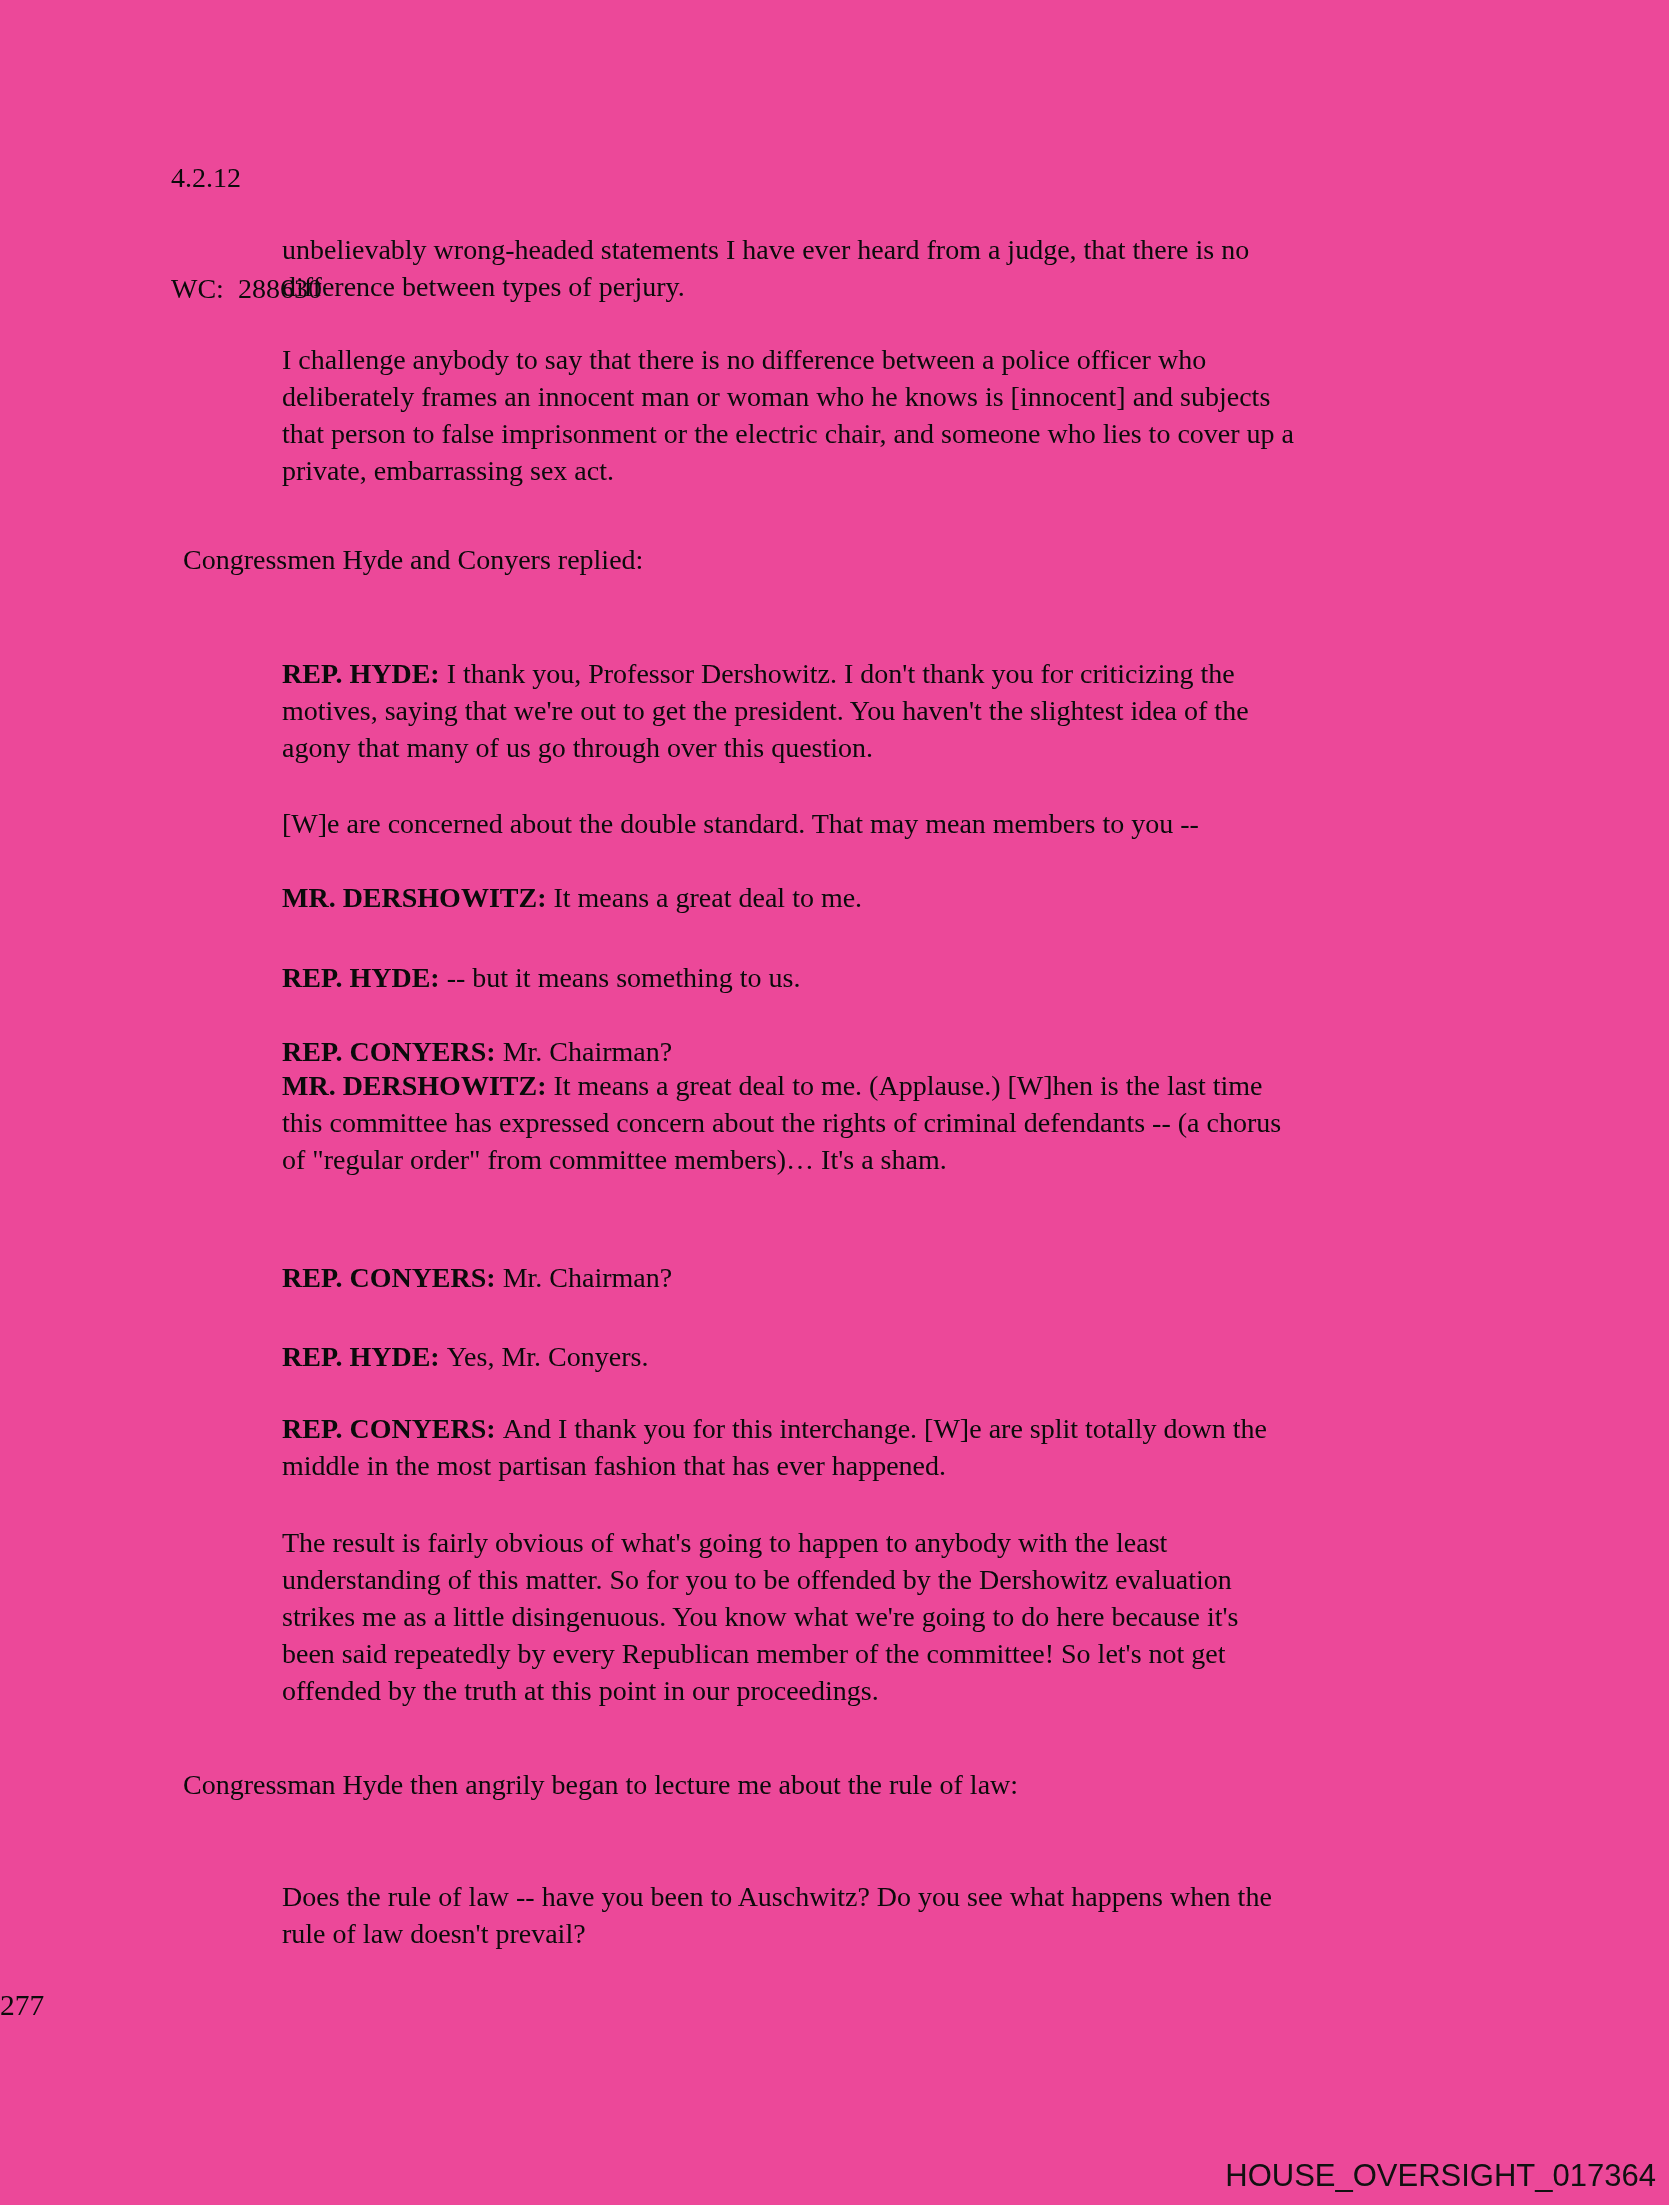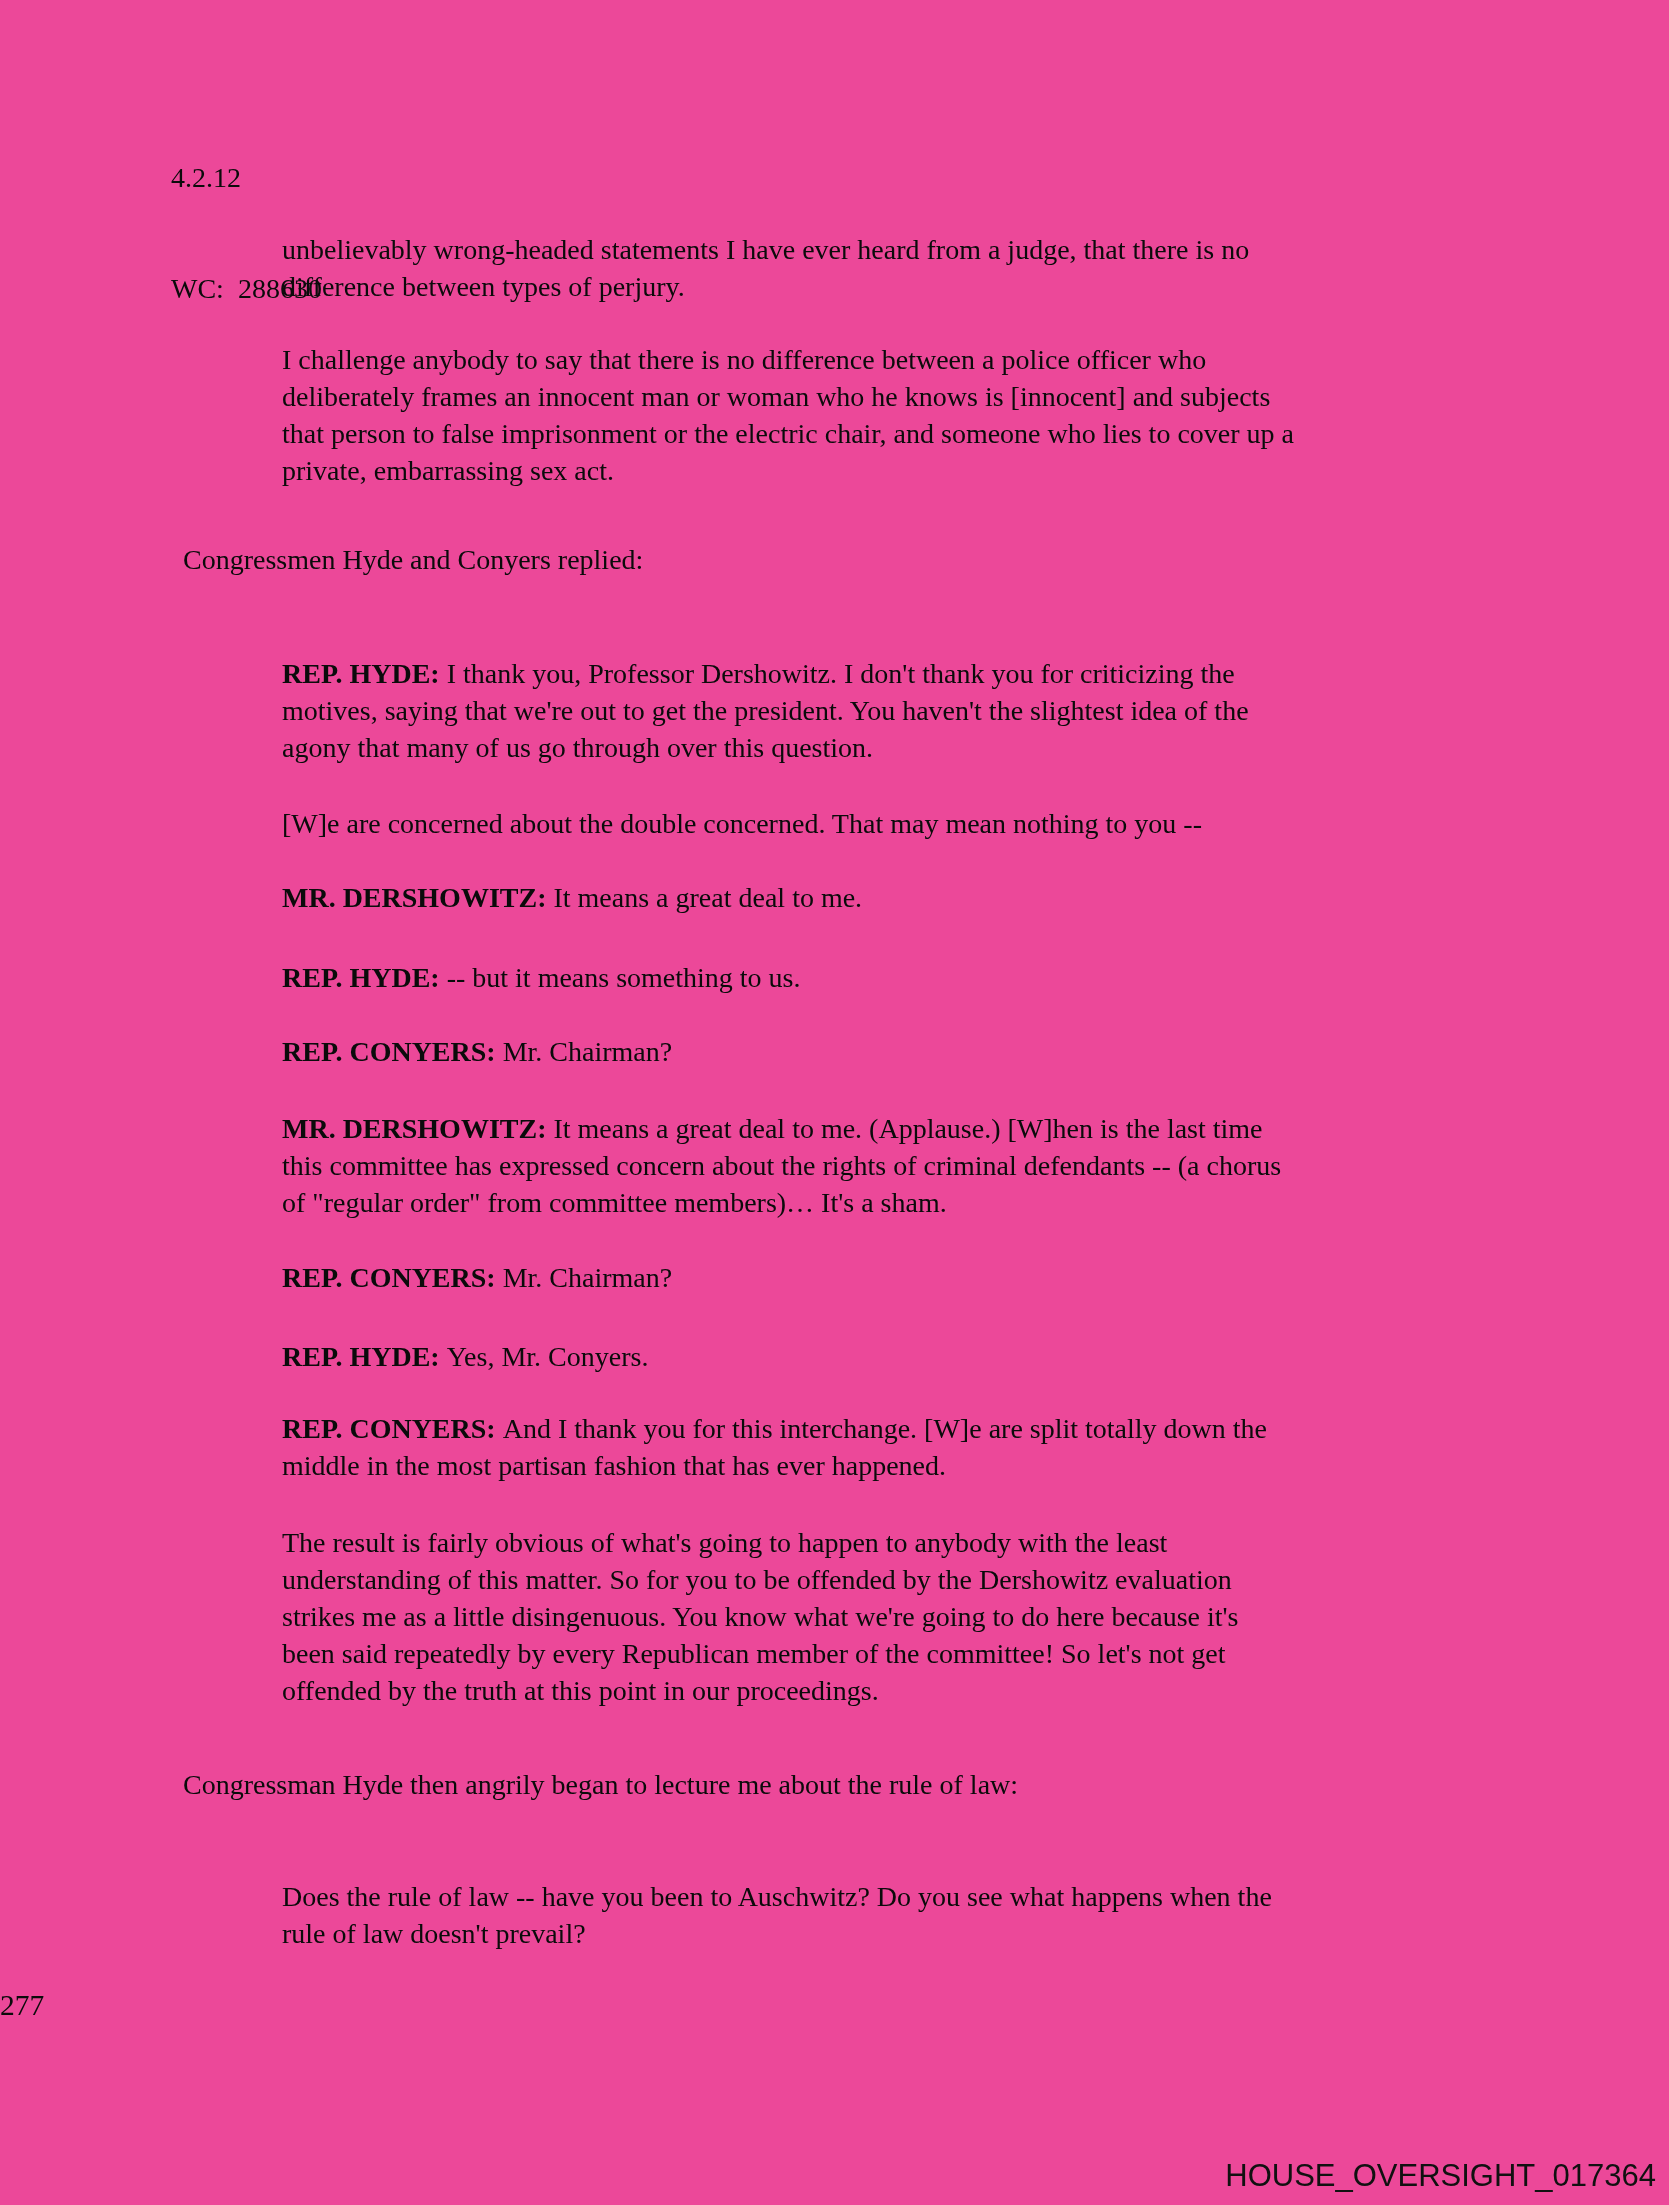--- a/index.html
+++ b/index.html
@@ -76,29 +76,29 @@
 deliberately frames an innocent man or woman who he knows is [innocent] and subjects
 that person to false imprisonment or the electric chair, and someone who lies to cover up a
 private, embarrassing sex act.</p>
 
   <p class="para flush" style="top:529px">Congressmen Hyde and Conyers replied:</p>
 
   <p class="para" style="top:643px"><b class="spk">REP. HYDE: </b><span class="txt">I thank you, Professor Dershowitz. I don't thank you for criticizing the
 motives, saying that we're out to get the president. You haven't the slightest idea of the
 agony that many of us go through over this question.</span></p>
 
-  <p class="para" style="top:793px">[W]e are concerned about the double concerned. That may mean nothing to you --</p>
+  <p class="para" style="top:793px">[W]e are concerned about the double standard. That may mean members to you --</p>
 
   <p class="para" style="top:867px"><b class="spk">MR. DERSHOWITZ: </b><span class="txt">It means a great deal to me.</span></p>
 
   <p class="para" style="top:947px"><b class="spk">REP. HYDE: </b><span class="txt">-- but it means something to us.</span></p>
 
   <p class="para" style="top:1021px"><b class="spk">REP. CONYERS: </b><span class="txt">Mr. Chairman?</span></p>
 
-  <p class="para" style="top:1098px"><b class="spk">MR. DERSHOWITZ: </b><span class="txt">It means a great deal to me. (Applause.) [W]hen is the last time
+  <p class="para" style="top:1055px"><b class="spk">MR. DERSHOWITZ: </b><span class="txt">It means a great deal to me. (Applause.) [W]hen is the last time
 this committee has expressed concern about the rights of criminal defendants -- (a chorus
 of "regular order" from committee members)… It's a sham.</span></p>
 
   <p class="para" style="top:1247px"><b class="spk">REP. CONYERS: </b><span class="txt">Mr. Chairman?</span></p>
 
   <p class="para" style="top:1326px"><b class="spk">REP. HYDE: </b><span class="txt">Yes, Mr. Conyers.</span></p>
 
   <p class="para" style="top:1398px"><b class="spk">REP. CONYERS: </b><span class="txt">And I thank you for this interchange. [W]e are split totally down the
 middle in the most partisan fashion that has ever happened.</span></p>
 

